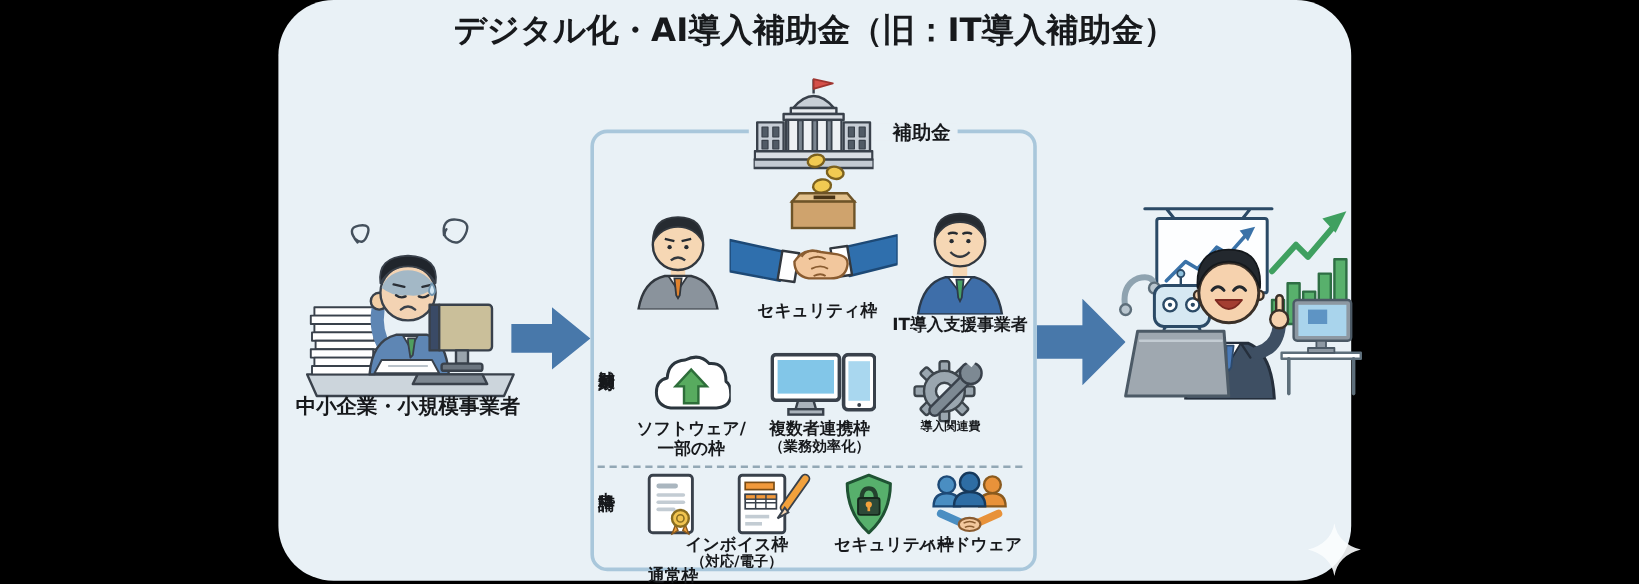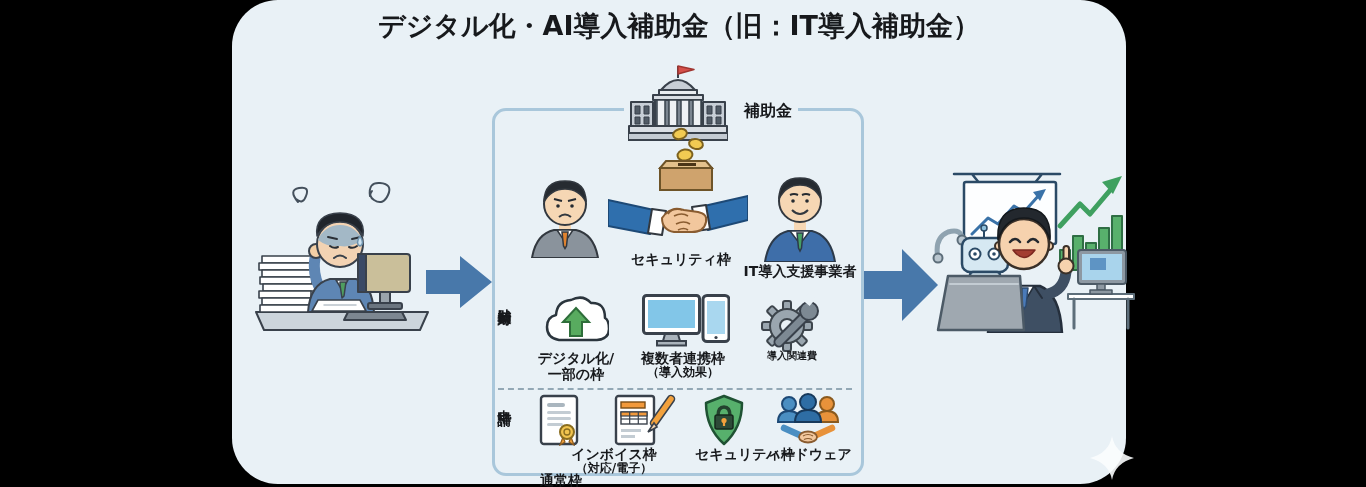--- a/index.html
+++ b/index.html
@@ -54,20 +54,21 @@
       <path d="M108,56 q5,8 0,10 q-5,-2 0,-10" fill="#cfe4f2" stroke="#6f93ad" stroke-width="1.5"></path>
       <rect x="112" y="74" width="46" height="38" rx="3" fill="#cabf9a"></rect>
       <rect x="106" y="74" width="8" height="38" fill="#3a4a66"></rect>
       <rect x="128" y="112" width="10" height="11" fill="#9aa4ac"></rect>
       <rect x="116" y="123" width="34" height="6" rx="2" fill="#6b757f"></rect>
       <polygon points="96,132 150,132 154,140 92,140" fill="#7d8791"></polygon>
       <polygon points="66,120 108,120 114,131 60,131" fill="#ffffff" stroke-width="1.6"></polygon>
       <line x1="72" y1="125" x2="104" y2="125" stroke="#b9c2ca" stroke-width="1.5"></line>
     </g>
   </svg>
+  <div class="abs cap ctr" style="left:108px;top:330px;font-size:17px;">中小企業・小規模事業者</div>
 
   <svg class="abs" style="left:194px;top:252px;" width="67" height="60" viewBox="0 0 67 60">
     <polygon points="0,18 34,18 34,4 66,30 34,56 34,42 0,42" fill="#4878aa"></polygon>
   </svg>
 
   <div class="abs box" style="left:260px;top:108px;width:372px;height:368px;"></div>
   <div class="abs patch" style="left:392px;top:103px;width:174px;height:14px;"></div>
 
   <svg class="abs" style="left:396px;top:64px;" width="100" height="78" viewBox="0 0 100 78">
     <g stroke="#39414b" stroke-width="2" stroke-linejoin="round">
@@ -156,36 +157,36 @@
   <div class="abs cap ctr" style="left:449px;top:251px;font-size:14px;">セキュリティ枠</div>
   <div class="abs cap ctr" style="left:568px;top:263px;font-size:14px;">IT導入支援事業者</div>
 
   <div class="abs vlabel" style="left:264px;top:297px;">補助対象</div>
 
   <svg class="abs" style="left:311px;top:292px;" width="66" height="58" viewBox="0 0 66 58">
     <path d="M16,48 Q4,46 4,35 Q4,25 13,23 Q14,9 28,8 Q40,2 48,11 Q62,10 62,26 Q66,28 66,37 Q66,47 54,48 Z" fill="#ffffff" stroke="#2b353d" stroke-width="2.5" stroke-linejoin="round"></path>
     <polygon points="33,16 46,30 39,30 39,44 27,44 27,30 20,30" fill="#58ab5f" stroke="#2e6e3a" stroke-width="2"></polygon>
   </svg>
   <div class="abs cap ctr" style="left:344px;top:350px;font-size:14px;">
-    <div>デジタル化/</div>
+    <div>ソフトウェア/</div>
     <div>一部の枠</div>
   </div>
 
   <svg class="abs" style="left:410px;top:294px;" width="88" height="58" viewBox="0 0 88 58">
     <rect x="1.5" y="1.5" width="56" height="38" rx="3" fill="#ffffff" stroke="#39414b" stroke-width="3"></rect>
     <rect x="6" y="6" width="47" height="28" fill="#82c6e8"></rect>
     <polygon points="23,40 36,40 38,47 21,47" fill="#aab3bb" stroke="#39414b" stroke-width="2"></polygon>
     <rect x="15" y="47" width="29" height="4.5" fill="#aab3bb" stroke="#39414b" stroke-width="2"></rect>
     <rect x="61" y="1.5" width="26" height="46" rx="4" fill="#ffffff" stroke="#39414b" stroke-width="3"></rect>
     <rect x="65" y="7" width="18" height="33" fill="#a9d7ef"></rect>
     <circle cx="74" cy="43.5" r="1.6" fill="#39414b"></circle>
   </svg>
   <div class="abs cap ctr" style="left:451px;top:350px;font-size:14px;">
     <div>複数者連携枠</div>
-    <div class="sub">（導入効果）</div>
+    <div class="sub">（業務効率化）</div>
   </div>
 
   <svg class="abs" style="left:529px;top:292px;" width="60" height="60" viewBox="0 0 60 60">
     <g fill="#9aa6af" stroke="#3d454c" stroke-width="2">
       <g>
         <rect x="22" y="9" width="8" height="10" rx="2"></rect>
         <rect x="22" y="9" width="8" height="10" rx="2" transform="rotate(45 26 34)"></rect>
         <rect x="22" y="9" width="8" height="10" rx="2" transform="rotate(90 26 34)"></rect>
         <rect x="22" y="9" width="8" height="10" rx="2" transform="rotate(135 26 34)"></rect>
         <rect x="22" y="9" width="8" height="10" rx="2" transform="rotate(180 26 34)"></rect>

